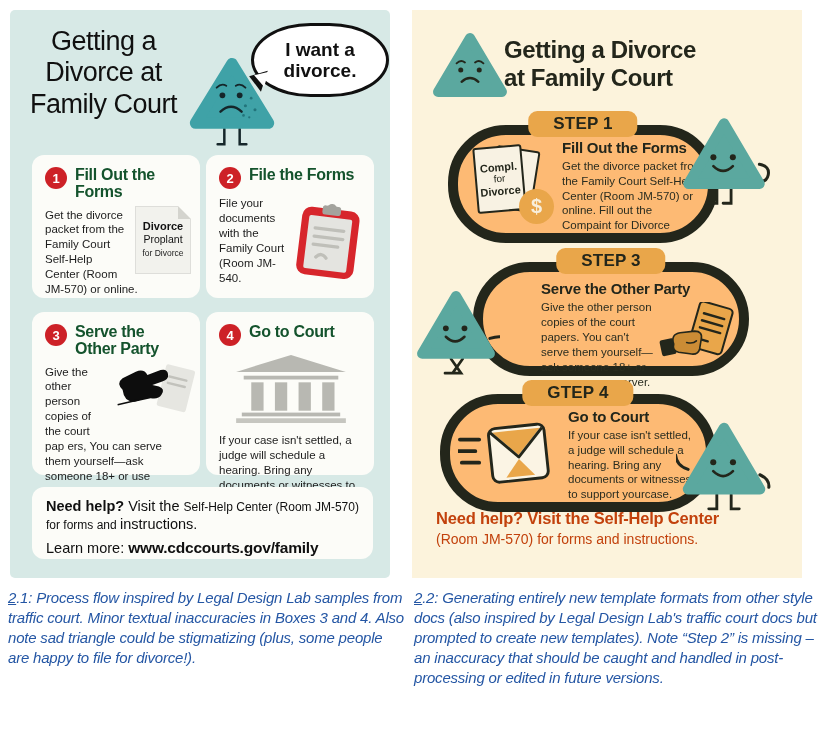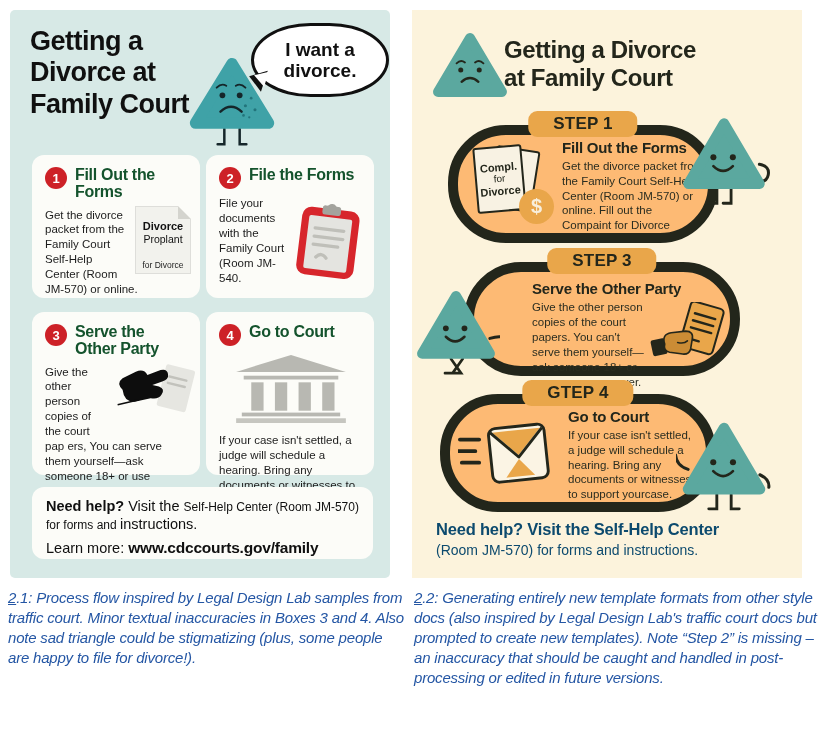--- a/index.html
+++ b/index.html
@@ -3,22 +3,22 @@
 <meta charset="utf-8">
 <style>
   * { margin:0; padding:0; box-sizing:border-box; }
   html,body { background:#ffffff; }
   body { font-family:"Liberation Sans", sans-serif; }
   .page { position:relative; width:828px; height:730px; background:#ffffff; overflow:hidden; }
 
   
   .panel-left { position:absolute; left:10px; top:10px; width:380px; height:568px;
     background:#d7e9e6; border-radius:5px; }
-  .lp-title { position:absolute; left:20px; top:16px; font-size:27px; font-weight:bold;
-    color:#101010; line-height:1.16; letter-spacing:-0.5px; white-space:pre-line; }
+  .lp-title { position:absolute; left:20px; top:16px; font-size:27px; font-weight:normal;
+    color:#101010; line-height:1.16; letter-spacing:-0.5px; white-space:pre-line;text-align:center; }
   .lp-char { position:absolute; left:176px; top:40px; }
   .bubble { position:absolute; left:241px; top:13px; width:138px; height:74px;
     background:#ffffff; border:3px solid #101010; border-radius:50% 50% 50% 50% / 58% 58% 58% 58%;
     display:flex; align-items:center; justify-content:center; text-align:center;
     font-weight:bold; font-size:19px; color:#101010; line-height:1.12; white-space:pre-line; z-index:3; }
   .bubble .tail { position:absolute; left:-16px; bottom:6px; width:0; height:0;
     border:11px solid transparent; border-right:16px solid #101010; transform:rotate(18deg); }
   .bubble .tail2 { position:absolute; left:-8px; bottom:10px; width:0; height:0;
     border:8px solid transparent; border-right:13px solid #ffffff; transform:rotate(18deg); }
 
@@ -33,21 +33,21 @@
   .lbox-title { font-size:16px; font-weight:bold; color:#14532d; line-height:1.08; white-space:pre-line; letter-spacing:-0.3px; }
   .lbox-body { font-size:11.5px; color:#1c1c1c; line-height:1.3; }
   .fl-r { float:right; }
 
   .doc { position:relative; width:56px; height:68px; background:#f2f2ed; border:1px solid #dededa;
     margin:-2px -2px 4px 6px; text-align:center; padding-top:12px; }
   .doc .fold { position:absolute; top:-1px; right:-1px; width:0; height:0;
     border-top:13px solid #fcfcf8; border-left:13px solid #d4d4ce; }
   .doc-l1 { display:block; font-weight:bold; font-size:11px; color:#111; }
   .doc-l2 { display:block; font-size:10.5px; color:#111; }
-  .doc-l3 { display:block; font-size:8.5px; color:#222; margin-top:14px; }
+  .doc-l3 { display:block; font-size:8.5px; color:#222; margin-top:2px; }
 
   .courthouse-wrap { text-align:center; margin:2px 0 6px 0; }
   .serve-icon { margin:-4px -8px 0 2px; }
   .clip-icon { margin:2px -2px 0 4px; }
 
   .lp-footer { position:absolute; left:22px; top:477px; width:341px; height:72px;
     background:#fcfcf8; border-radius:12px; padding:10px 14px 8px 14px; color:#101010; }
   .lpf-line1 { font-size:14.5px; line-height:1.25; }
   .lpf-bold { font-weight:bold; }
   .lpf-small { font-size:12px; }
@@ -55,21 +55,21 @@
   .lpf-url { font-weight:bold; font-size:15.5px; letter-spacing:-0.2px; }
 
   
   .panel-right { position:absolute; left:412px; top:10px; width:390px; height:568px; background:#fcf3dc; }
   .rp-sad { position:absolute; left:16px; top:16px; }
   .rp-title { position:absolute; left:92px; top:26px; font-size:24px; font-weight:bold;
     color:#23261b; line-height:1.15; white-space:pre-line; letter-spacing:-0.4px; }
 
   .capsule { position:absolute; border:10px solid #23261b; border-radius:58px; background:#fdba74; }
   .cap1 { left:36px; top:115px; width:270px; height:118px; }
-  .cap2 { left:52px; top:252px; width:276px; height:114px; }
+  .cap2 { left:61px; top:252px; width:276px; height:114px; }
   .cap3 { left:28px; top:384px; width:276px; height:118px; }
   .step-label { position:absolute; left:50%; transform:translateX(-50%); top:-24px;
     background:#e9a64a; color:#23261b; font-weight:bold; font-size:17px; letter-spacing:0.2px;
     padding:3px 25px; border-radius:9px; white-space:nowrap; z-index:4; }
   .cap-content { display:flex; height:100%; align-items:center; }
   .cap1 .cap-content { padding:6px 4px 2px 10px; gap:6px; }
   .cap3 .cap-content { padding:6px 6px 2px 8px; gap:4px; }
   .cap2 .text-block { padding:8px 8px 4px 58px; width:100%; }
   .step-heading { font-size:15px; font-weight:bold; color:#23261b; margin-bottom:3px; letter-spacing:-0.2px; }
   .step-body { font-size:11.5px; color:#2a2d20; line-height:1.3; }
@@ -85,21 +85,21 @@
   .pf-2 { font-size:10px; color:#23261b; }
   .coin { position:absolute; right:2px; bottom:6px; width:35px; height:35px; border-radius:50%;
     background:#e9a64a; color:#f8efdc; font-weight:bold; font-size:20px;
     display:flex; align-items:center; justify-content:center; }
 
   .tri-char { position:absolute; z-index:5; }
   .tc1 { left:266px; top:96px; }
   .tc3 { left:0px; top:266px; }
   .tc4 { left:264px; top:402px; }
 
-  .rp-footer { position:absolute; left:24px; top:510px; color:#0c4a6e; }
+  .rp-footer { position:absolute; left:24px; top:499px; color:#c2410c; }
   .rpf-1 { font-size:16.5px; font-weight:bold; letter-spacing:-0.2px; }
   .rpf-2 { font-size:14px; margin-top:3px; }
 
   
   .caption { position:absolute; top:588px; font-style:italic; font-size:15px;
     color:#2456a4; line-height:1.33; letter-spacing:-0.2px; }
   .cap-left { left:8px; width:398px; }
   .cap-right { left:414px; width:410px; }
   .cap-marker { text-decoration:underline; }
 </style>

